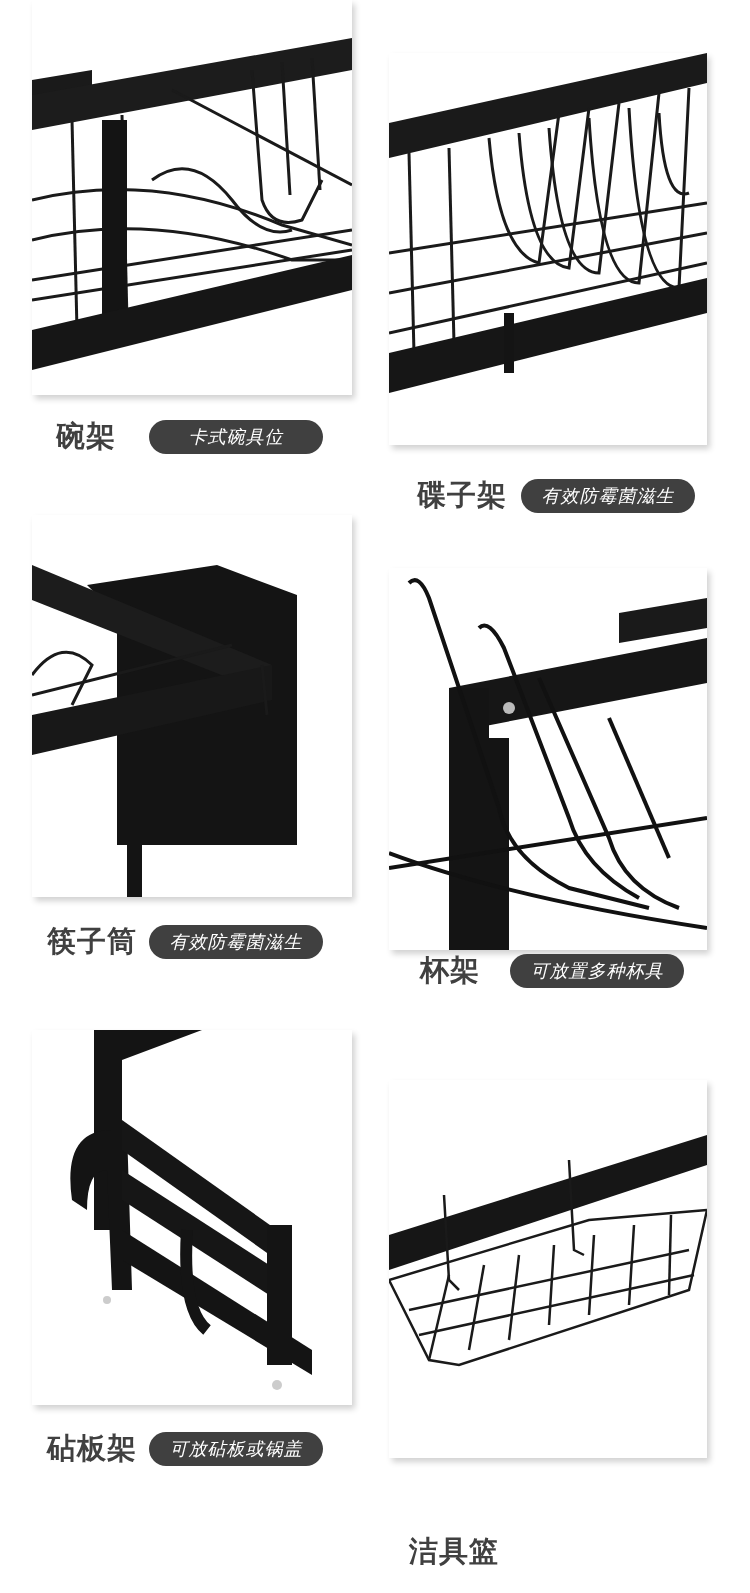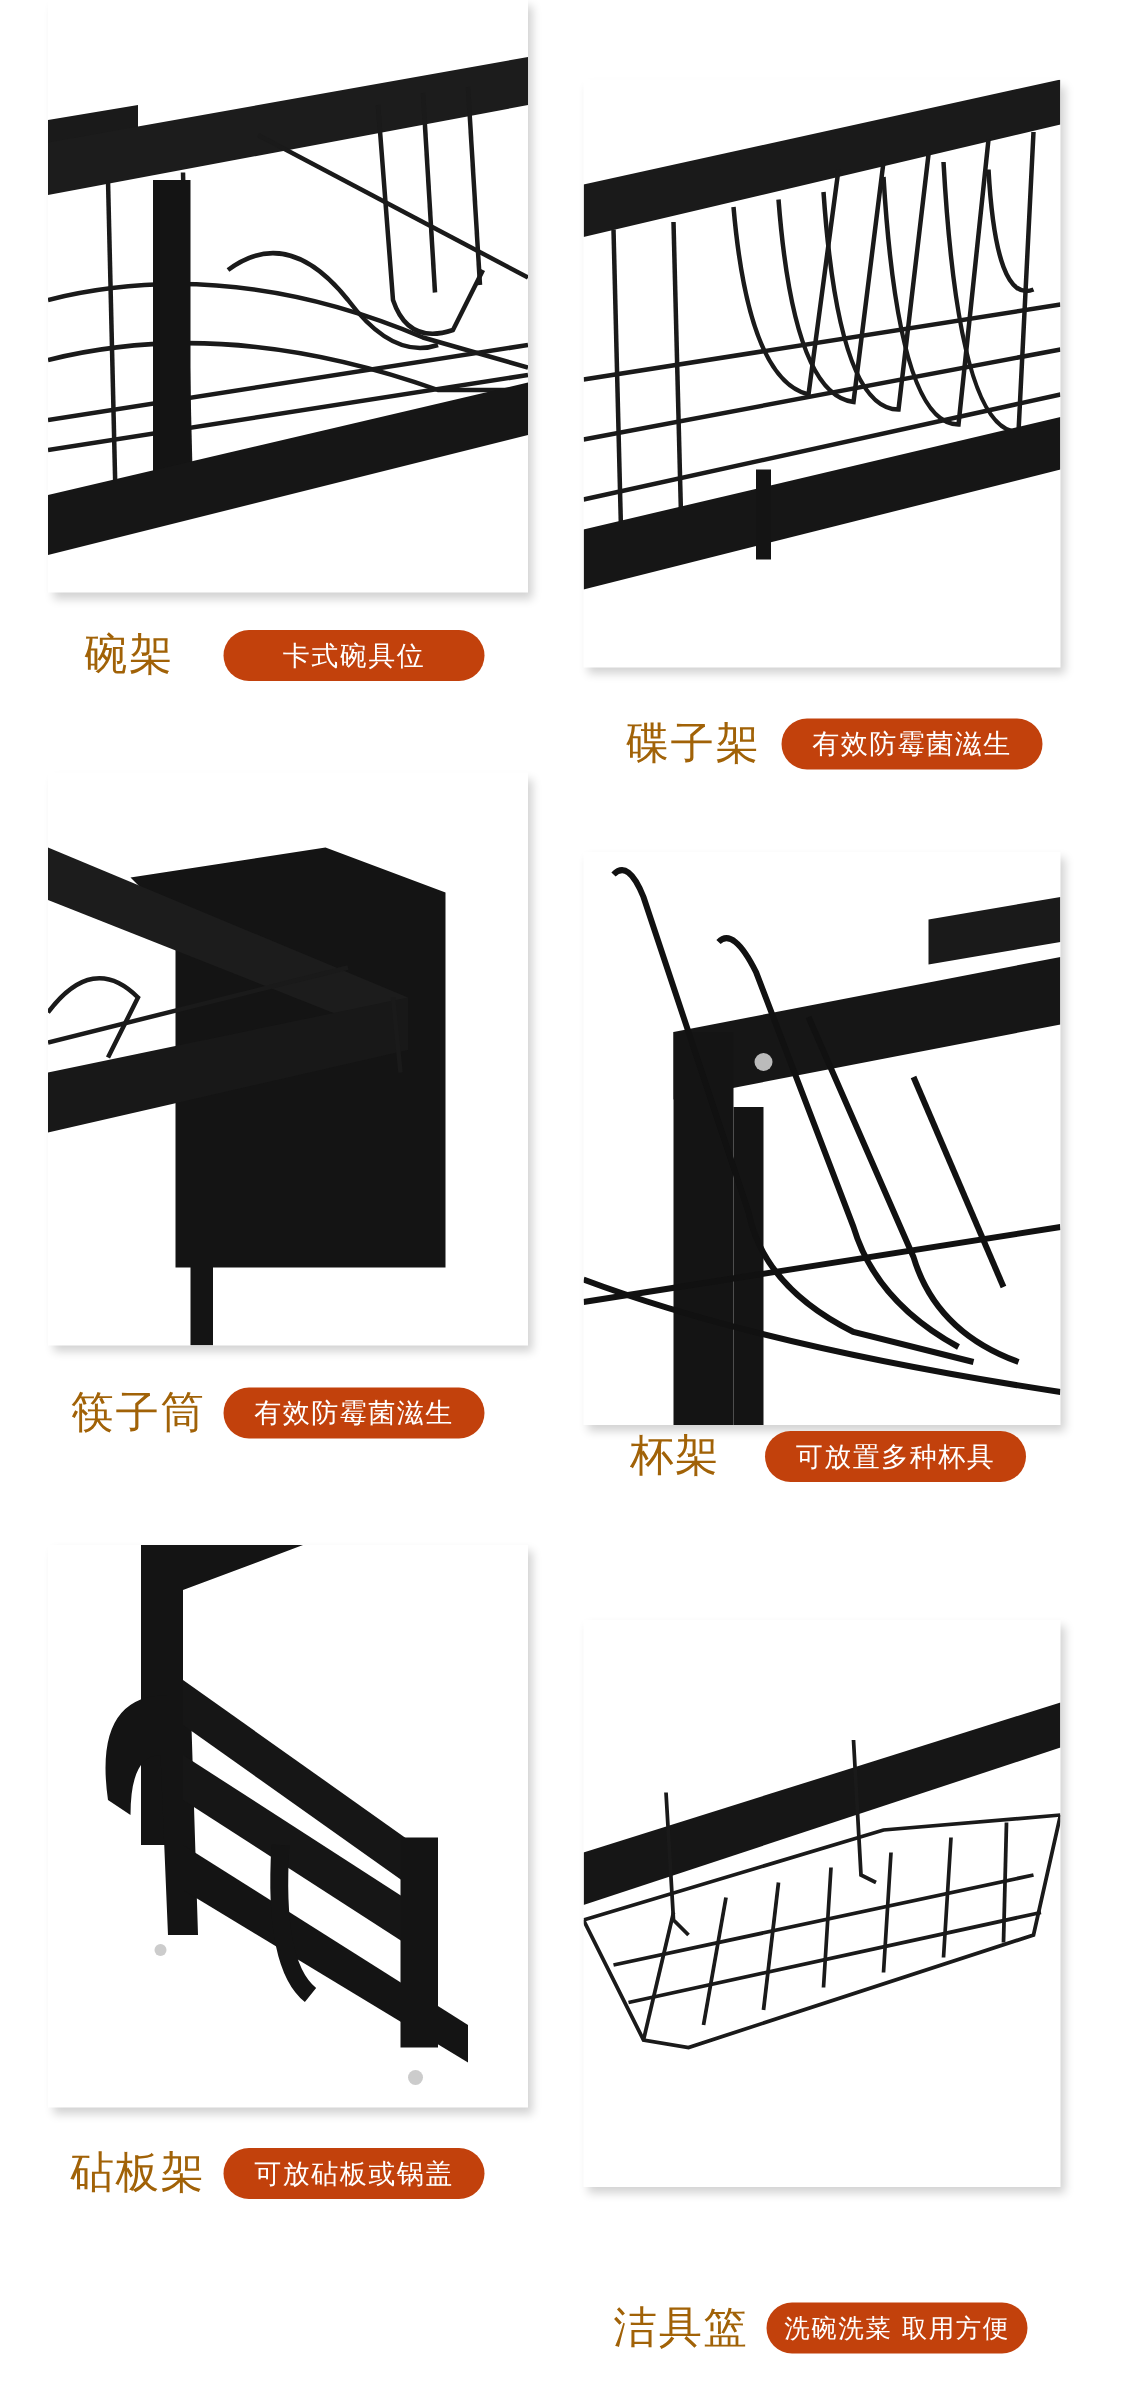--- a/index.html
+++ b/index.html
@@ -2,25 +2,25 @@
 <html><head>
 <meta charset="utf-8">
 <style>
   html, body { margin:0; padding:0; background:#ffffff; }
   body { width:750px; height:1593px; position:relative; overflow:hidden;
          font-family:"DejaVu Sans","Liberation Sans",sans-serif; }
   .card { position:absolute; background:#ffffff; overflow:hidden;
           box-shadow: 3px 4px 6px rgba(0,0,0,0.18); }
   .card svg { display:block; width:100%; height:100%; }
   .caption { position:absolute; display:flex; align-items:center; }
-  .title { font-weight:normal; font-size:29px; color:#a16207; letter-spacing:1px; white-space:nowrap; }
-  .pill { background:#c2410c; color:#ffffff; border-radius:18px; height:34px;
+  .title { font-weight:bold; font-size:29px; color:#404040; letter-spacing:1px; white-space:nowrap; }
+  .pill { background:#404040; color:#ffffff; border-radius:18px; height:34px;
           display:flex; align-items:center; justify-content:center;
           font-size:18px; letter-spacing:1px; white-space:nowrap; padding:0 14px;
-          box-sizing:border-box; }
+          box-sizing:border-box;font-style:italic; }
 </style>
 </head>
 <body>
 
 <div class="card" style="left:32px;top:0;width:320px;height:395px;">
   <svg viewBox="0 0 320 395">
     <polygon points="0,80 60,70 60,95 0,105" fill="#1a1a1a"></polygon>
     <polygon points="0,95 320,38 320,70 0,130" fill="#1c1c1c"></polygon>
     <g stroke="#1a1a1a" stroke-width="3" fill="none">
       <path d="M140,90 L320,185"></path>
@@ -144,14 +144,13 @@
       <path d="M120,260 L130,175"></path>
       <path d="M160,245 L165,165"></path>
       <path d="M200,235 L205,155"></path>
       <path d="M240,225 L245,145"></path>
       <path d="M280,215 L282,135"></path>
     </g>
   </svg>
 </div>
 <div class="caption" style="left:409px;top:1488px;margin-top:44px;">
   <span class="title">洁具篮</span>
-  <span class="pill" style="margin-left:12px;width:174px;padding:0 8px;font-size:17px;">洗碗洗菜 取用方便</span>
 </div>
 
 </body></html>

